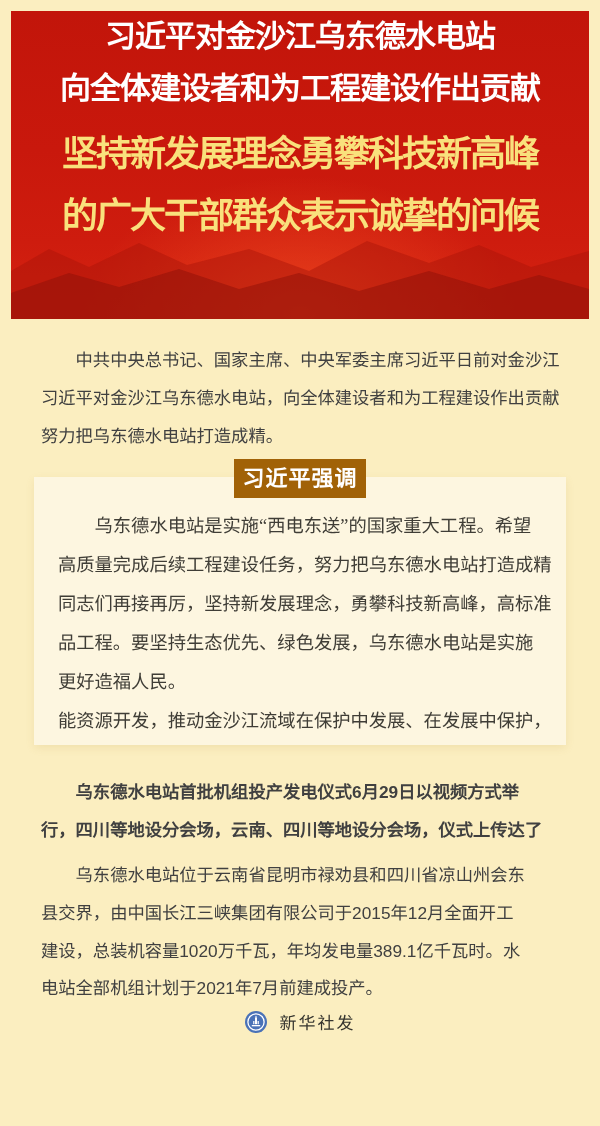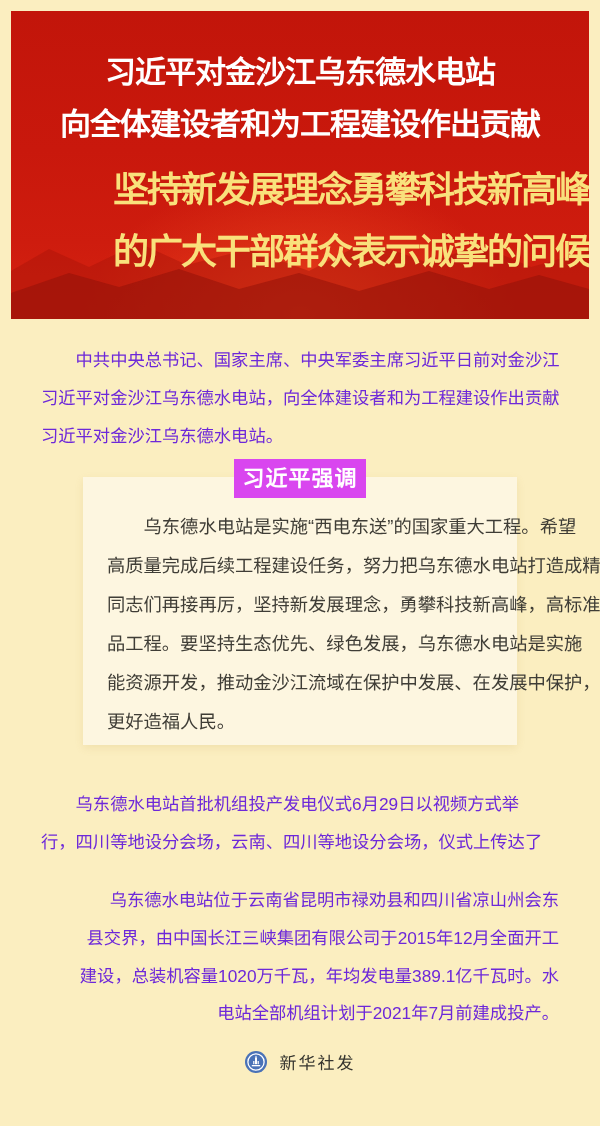--- a/index.html
+++ b/index.html
@@ -18,53 +18,54 @@
     height:308px;
     background:linear-gradient(180deg,#c2150a 0%,#c9180c 45%,#ce1c0e 75%,#d52311 100%);
     overflow:hidden;
   }
   .masthead-glow{
     position:absolute;inset:0;
     background:radial-gradient(ellipse 300px 190px at 50% 98%,rgba(255,96,40,.50),rgba(255,96,40,0) 72%);
     pointer-events:none;
   }
   .mountains{position:absolute;left:0;bottom:0;width:100%;height:110px;display:block;}
-  .titles{position:relative;z-index:2;padding-top:36px;text-align:center;}
+  .titles{position:relative;z-index:2;text-align:center;}
   .title-white{color:#ffffff;font-weight:700;font-size:31px;line-height:52px;letter-spacing:-1px;}
-  .title-yellow{margin-top:8px;color:#f9e17c;font-weight:700;font-size:36px;line-height:62px;letter-spacing:-2px;text-align:right;}
+  .title-yellow{margin-top:8px;color:#f9e17c;font-weight:700;font-size:36px;line-height:62px;letter-spacing:-2px;}
 
   
-  .para{margin:0 41px;color:#6d28d9;font-size:17.3px;font-weight:500;}
+  .para{margin:0 41px;color:#404040;font-size:17.3px;font-weight:500;}
   .para .line{line-height:37.8px;white-space:nowrap;}
   .intro{margin-top:23px;}
-  .para-3{margin-top:41px;}
-  .para-4{margin-top:20px;text-align:right;}
+  .para-3{margin-top:29px;font-weight:bold;}
+  .para-4{margin-top:7px;}
 
   
   .quote-section{position:relative;margin-top:4px;text-align:center;}
   .badge{
     position:relative;z-index:3;display:inline-block;
-    background:#d946ef;color:#ffffff;
+    background:#a16207;color:#ffffff;
     font-size:22px;font-weight:700;line-height:25px;
     padding:7px 8px;letter-spacing:1px;
   }
   .card{
     position:relative;z-index:1;
-    margin:-21px auto 0;width:434px;box-sizing:border-box;
+    margin:-21px auto 0;width:532px;box-sizing:border-box;
     background:#fdf6e0;
     padding:30px 24px 4px;
     text-align:left;
     box-shadow:0 3px 8px rgba(186,148,64,.14);
+    font-family:Liberation Serif, serif;
   }
   .card-text{color:#3f3d36;font-size:18.3px;font-weight:500;}
   .card-text .line{line-height:39px;white-space:nowrap;}
 
   
   .footer{
-    margin-top:16px;
+    margin-top:1px;
     display:flex;align-items:center;justify-content:center;gap:13px;
   }
   .credit{color:#35342e;font-size:17px;font-weight:500;letter-spacing:2px;}
 </style>
 </head>
 <body>
 
 <div class="page">
 
   <div class="masthead">
@@ -81,33 +82,33 @@
       <div class="title-yellow">
           <div class="hline">坚持新发展理念勇攀科技新高峰</div>
           <div class="hline">的广大干部群众表示诚挚的问候</div>
         </div>
     </div>
   </div>
 
   <div class="para intro">
       <div class="line">　　中共中央总书记、国家主席、中央军委主席习近平日前对金沙江</div>
       <div class="line">习近平对金沙江乌东德水电站，向全体建设者和为工程建设作出贡献</div>
-      <div class="line">习近平对金沙江乌东德水电站。</div>
+      <div class="line">努力把乌东德水电站打造成精。</div>
     </div>
 
   <div class="quote-section">
     <div class="badge">习近平强调</div>
     <div class="card">
       <div class="card-text">
           <div class="line">　　乌东德水电站是实施“西电东送”的国家重大工程。希望</div>
           <div class="line">高质量完成后续工程建设任务，努力把乌东德水电站打造成精</div>
           <div class="line">同志们再接再厉，坚持新发展理念，勇攀科技新高峰，高标准</div>
           <div class="line">品工程。要坚持生态优先、绿色发展，乌东德水电站是实施</div>
+          <div class="line">更好造福人民。</div>
           <div class="line">能资源开发，推动金沙江流域在保护中发展、在发展中保护，</div>
-          <div class="line">更好造福人民。</div>
         </div>
     </div>
   </div>
 
   <div class="para para-3">
       <div class="line">　　乌东德水电站首批机组投产发电仪式6月29日以视频方式举</div>
       <div class="line">行，四川等地设分会场，云南、四川等地设分会场，仪式上传达了</div>
     </div>
 
   <div class="para para-4">

